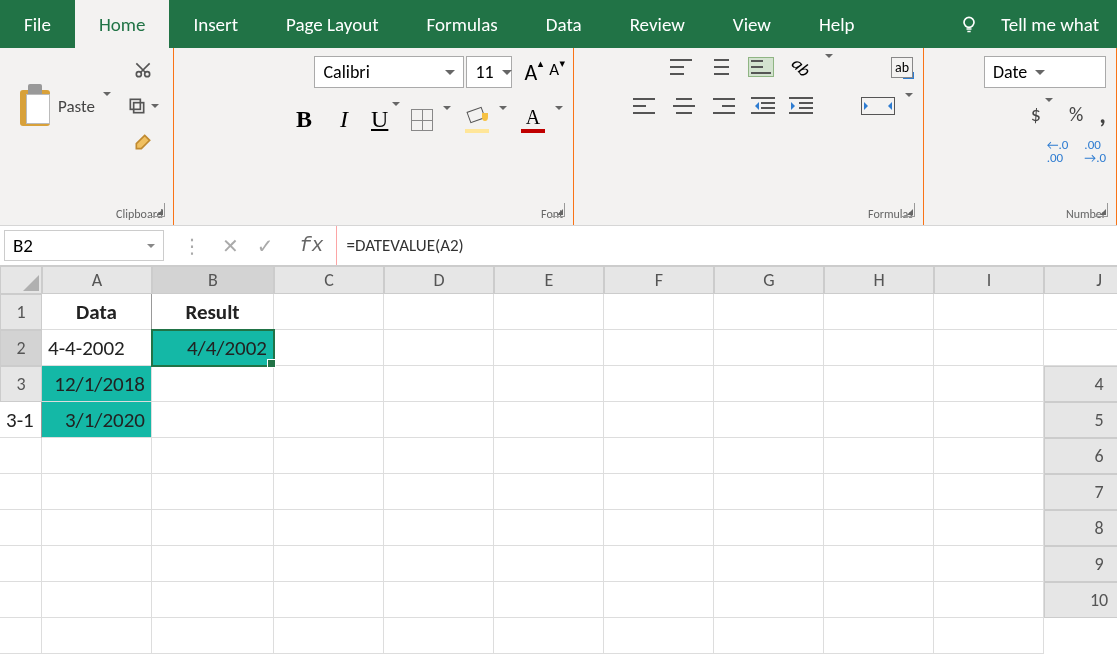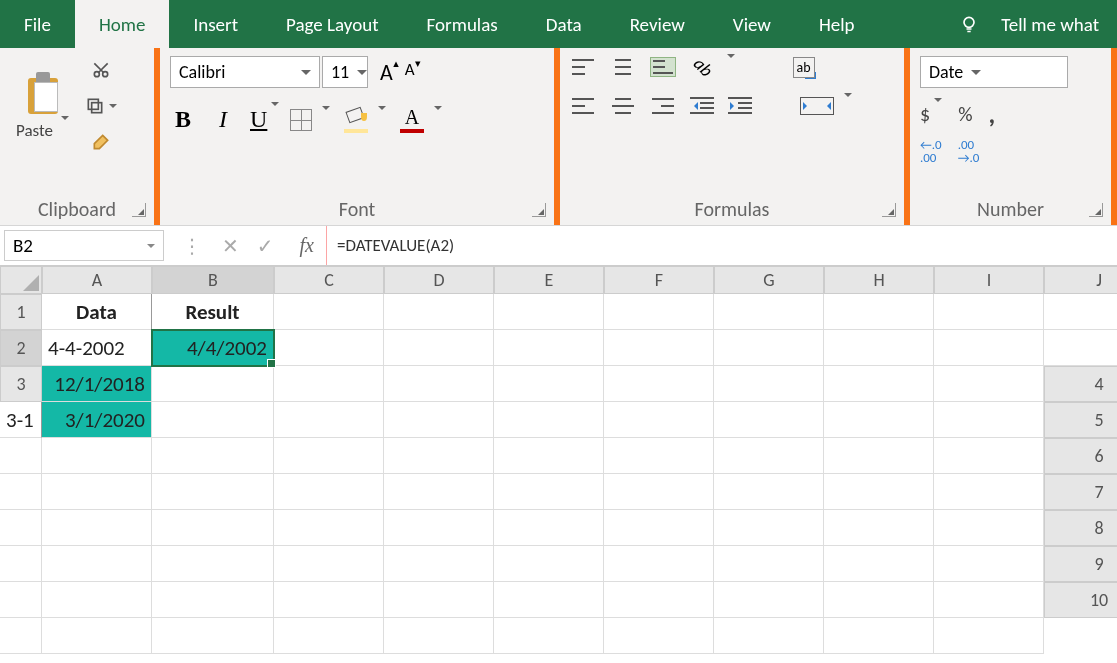--- a/index.html
+++ b/index.html
@@ -7,31 +7,31 @@
 
   
   .tabs { display: flex; align-items: stretch; background: #217346; height: 48px; color: #fff; font-size: 19px; }
   .tab { padding: 0 24px; display: flex; align-items: center; cursor: pointer; }
   .tab.active { background: #f3f2f1; color: #217346; }
   .tellme { display: flex; align-items: center; gap: 22px; padding: 0 18px; margin-left: auto; cursor: pointer; }
   .bulb { width: 20px; height: 20px; }
 
   
   .ribbon { display: flex; background: #f3f2f1; border-bottom: 1px solid #d6d6d6; height: 178px; }
-  .group { border-right: 6px solid #f97316; padding: 8px 10px 4px; display: flex; flex-direction: column; position: relative; }
-  .group-label { margin-top: auto; text-align: center; font-size: 20px; color: #666; padding-top: 4px; display: flex; justify-content: center; align-items: center; gap: 20px; }
+  .group { border-right: 1px solid #f97316; padding: 8px 10px 4px; display: flex; flex-direction: column; position: relative; align-items: flex-end; }
+  .group-label { margin-top: auto; text-align: center; font-size: 12px; color: #666; padding-top: 4px; display: flex; justify-content: center; align-items: center; gap: 20px; }
   .launcher { width: 14px; height: 14px; border: 1px solid #999; border-top: none; border-left: none; position: absolute; right: 8px; bottom: 8px; cursor: pointer; }
   .launcher::after { content: ""; position: absolute; right: 1px; bottom: 1px; border: 3px solid transparent; border-right-color: #666; border-bottom-color: #666; }
 
   .row { display: flex; align-items: center; gap: 6px; }
   .btn { display: flex; align-items: center; justify-content: center; cursor: pointer; padding: 4px; }
   .drop::after { content: ""; margin-left: 4px; border: 4px solid transparent; border-top-color: #666; transform: translateY(2px); }
 
   
-  .paste-big { display: flex; flex-direction: column; align-items: center; gap: 4px; padding: 4px 6px; cursor: pointer; }
+  .paste-big { display: flex; flex-direction: row; align-items: center; gap: 4px; padding: 4px 6px; cursor: pointer; }
   .clipboard-icon { width: 38px; height: 44px; position: relative; }
   .clipboard-icon .board { position: absolute; top: 6px; left: 4px; width: 30px; height: 36px; background: #d8a13a; border-radius: 3px; }
   .clipboard-icon .paper { position: absolute; top: 10px; left: 10px; width: 24px; height: 30px; background: #fff; border: 1px solid #bbb; }
   .clipboard-icon .clip { position: absolute; top: 0; left: 12px; width: 14px; height: 10px; background: #999; border-radius: 2px 2px 0 0; }
   .mini-icons { display: flex; flex-direction: column; gap: 8px; align-items: center; }
   .cut-icon svg, .copy-icon svg, .painter-icon svg { width: 20px; height: 20px; }
 
   
   .font-group .row1 { gap: 2px; }
   .combo { display: flex; align-items: center; border: 1px solid #aaa; background: #fff; height: 32px; font-size: 18px; padding: 0 8px; gap: 8px; cursor: pointer; }
@@ -76,32 +76,32 @@
   .indent-dec::before { border-right-color:#2e7cd1; }
   .indent-inc::before { border-left-color:#2e7cd1; left:2px; }
   .wrap-icon { font-size: 14px; border: 1px solid #888; padding: 1px 3px; cursor: pointer; position: relative; }
   .wrap-icon::after { content:""; position:absolute; right:-2px; bottom:-2px; width:10px;height:6px;border:1.5px solid #2e7cd1;border-top:none;border-left:none;}
   .merge-icon { width: 34px; height: 18px; border: 1.5px solid #555; position: relative; cursor: pointer; }
   .merge-icon::before,.merge-icon::after{content:"";position:absolute;top:50%;border:4px solid transparent;transform:translateY(-50%);}
   .merge-icon::before{left:2px;border-left-color:#2e7cd1}
   .merge-icon::after{right:2px;border-right-color:#2e7cd1}
 
   
-  .numfmt { width: 148px; }
+  .numfmt { width: 122px; }
   .num-row2 { gap: 16px; margin-top: 10px; font-size: 20px; color:#444; }
   .num-row2 > div { cursor:pointer; }
   .decbtn { font-size: 13px; color:#2e7cd1; line-height:1; cursor:pointer; }
 
   
   .fbar { display: flex; align-items: stretch; border-bottom: 1px solid #ccc; height: 40px; background:#fff; }
   .namebox { width: 160px; border: 1px solid #ccc; margin: 4px; display:flex; align-items:center; padding:0 8px; font-size:19px; justify-content:space-between;}
   .namebox .chev { border:4px solid transparent;border-top-color:#888;transform:translateY(2px);}
   .fb-btns { display:flex; align-items:center; gap:18px; padding:0 14px; color:#aaa; font-size:20px;}
   .fb-btns .dots{letter-spacing:2px;}
-  .fx { font-style: italic; font-family:Liberation Serif, serif; color:#666; font-size:20px; padding:0 12px; display:flex;align-items:center;}
+  .fx { font-style: italic; font-family:Liberation Mono, monospace; color:#666; font-size:20px; padding:0 12px; display:flex;align-items:center;}
   .formula-input { flex:1; border-left:1px solid #fca5a5; display:flex;align-items:center;padding:0 10px;font-size:17px;color:#333;}
 
   
   .sheet { display:grid; grid-template-columns: 42px 110px 122px repeat(8, 110px); position:relative; font-size:21px; color:#222;}
   .hdr, .rowhdr { background:#e6e6e6; border:1px solid #ccc; display:flex;align-items:center;justify-content:center; font-size:18px; color:#555;}
   .hdr { height:28px; }
   .sel-col, .sel-row { background:#d3d3d3; }
   .corner { background:#e6e6e6;border:1px solid #ccc;position:relative;}
   .corner::after{content:"";position:absolute;right:2px;bottom:2px;border:8px solid transparent;border-right-color:#b0b0b0;border-bottom-color:#b0b0b0;}
   .cell { height:36px; border-right:1px solid #ddd; border-bottom:1px solid #ddd; padding:0 6px; display:flex;align-items:center;}

